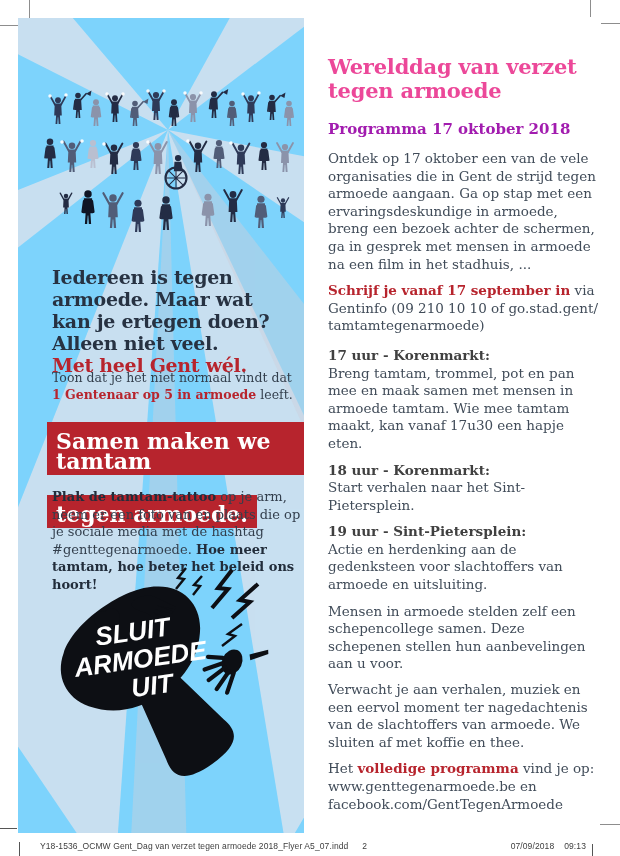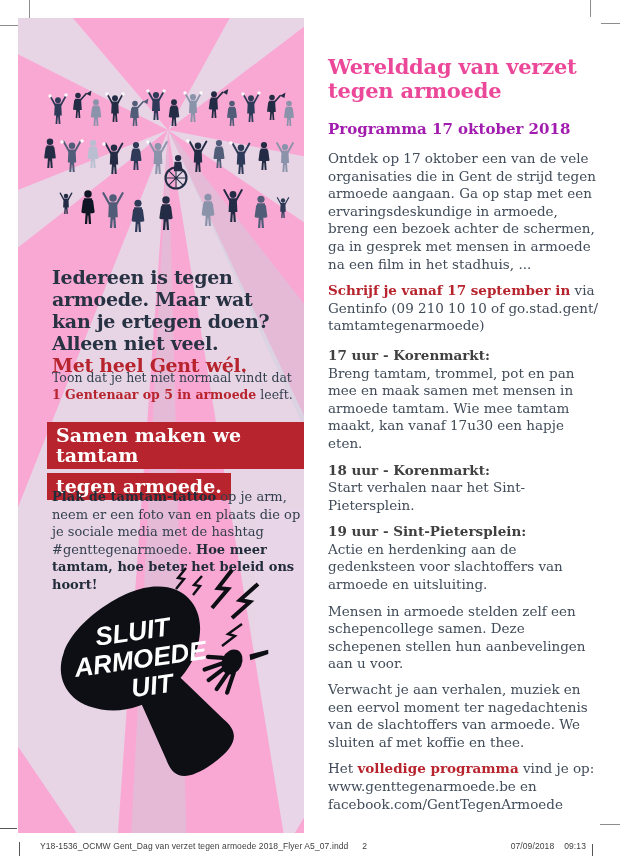--- a/index.html
+++ b/index.html
@@ -5,36 +5,36 @@
   html,body{margin:0;padding:0;}
   body{width:620px;height:856px;position:relative;background:#ffffff;
        font-family:"DejaVu Serif", serif;-webkit-font-smoothing:antialiased;}
 
   
   .crop{position:absolute;background:#8d8d8d;}
   .crop.dark{background:#555;}
 
   
   #left-panel{position:absolute;left:18px;top:18px;width:286px;height:815px;
-              background:#f9a8d4;overflow:hidden;}
+              background:#7dd3fc;overflow:hidden;}
   #rays-svg,#crowd-svg{position:absolute;left:0;top:0;}
 
   .headline{position:absolute;left:34px;top:226px;width:246px;
             font-weight:bold;font-size:19px;line-height:22px;letter-spacing:-0.3px;
             color:#273242;white-space:pre-line;}
   .headline-red{color:#b7242d;}
 
   .intro{position:absolute;left:34px;top:352px;width:252px;
          font-size:12.5px;line-height:16.5px;color:#333f4d;}
   .intro b{color:#b7242d;}
 
   .banner{position:absolute;left:29px;top:404px;width:262px;}
   .banner-line{display:inline-block;background:#b7242d;color:#ffffff;
-               font-weight:bold;font-size:19px;line-height:20px;
-               padding:3px 9px 4px 9px;margin-bottom:4px;}
+               font-weight:bold;font-size:22px;line-height:20px;
+               padding:9px 9px 4px 9px;margin-bottom:20px;}
 
   .tattoo{position:absolute;left:34px;top:470px;width:250px;
           font-size:13px;line-height:17.5px;color:#333f4d;}
   .tattoo b{color:#222d3b;}
 
   #drum-svg{position:absolute;left:18px;top:544px;}
 
   
   #right-col{position:absolute;left:328px;top:55px;width:274px;color:#414c59;
              font-size:13.5px;line-height:17.6px;}

